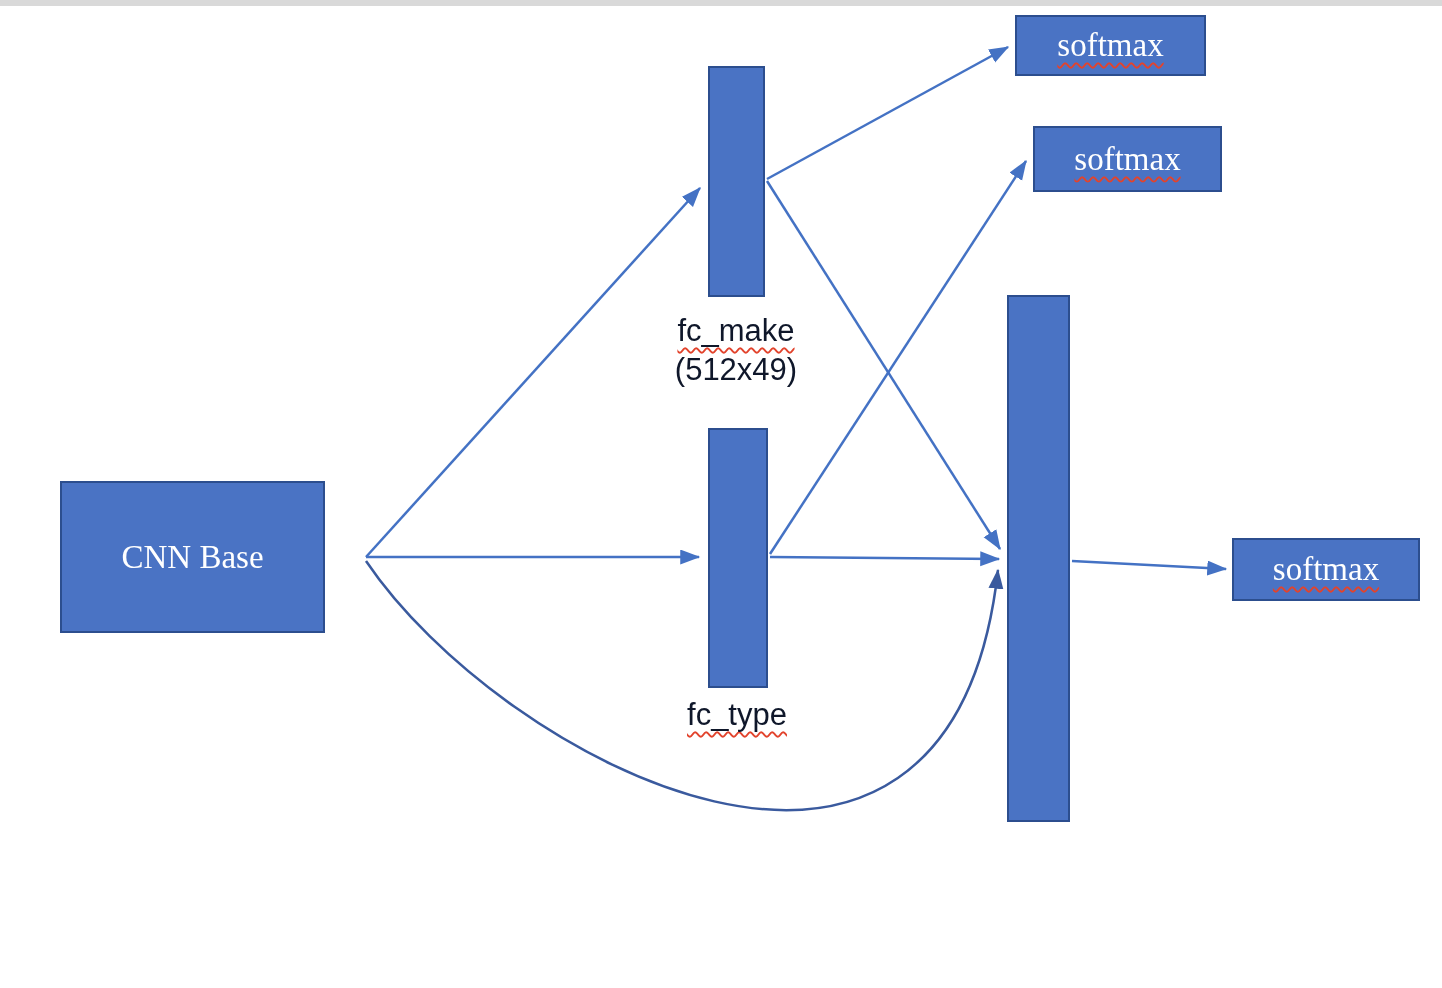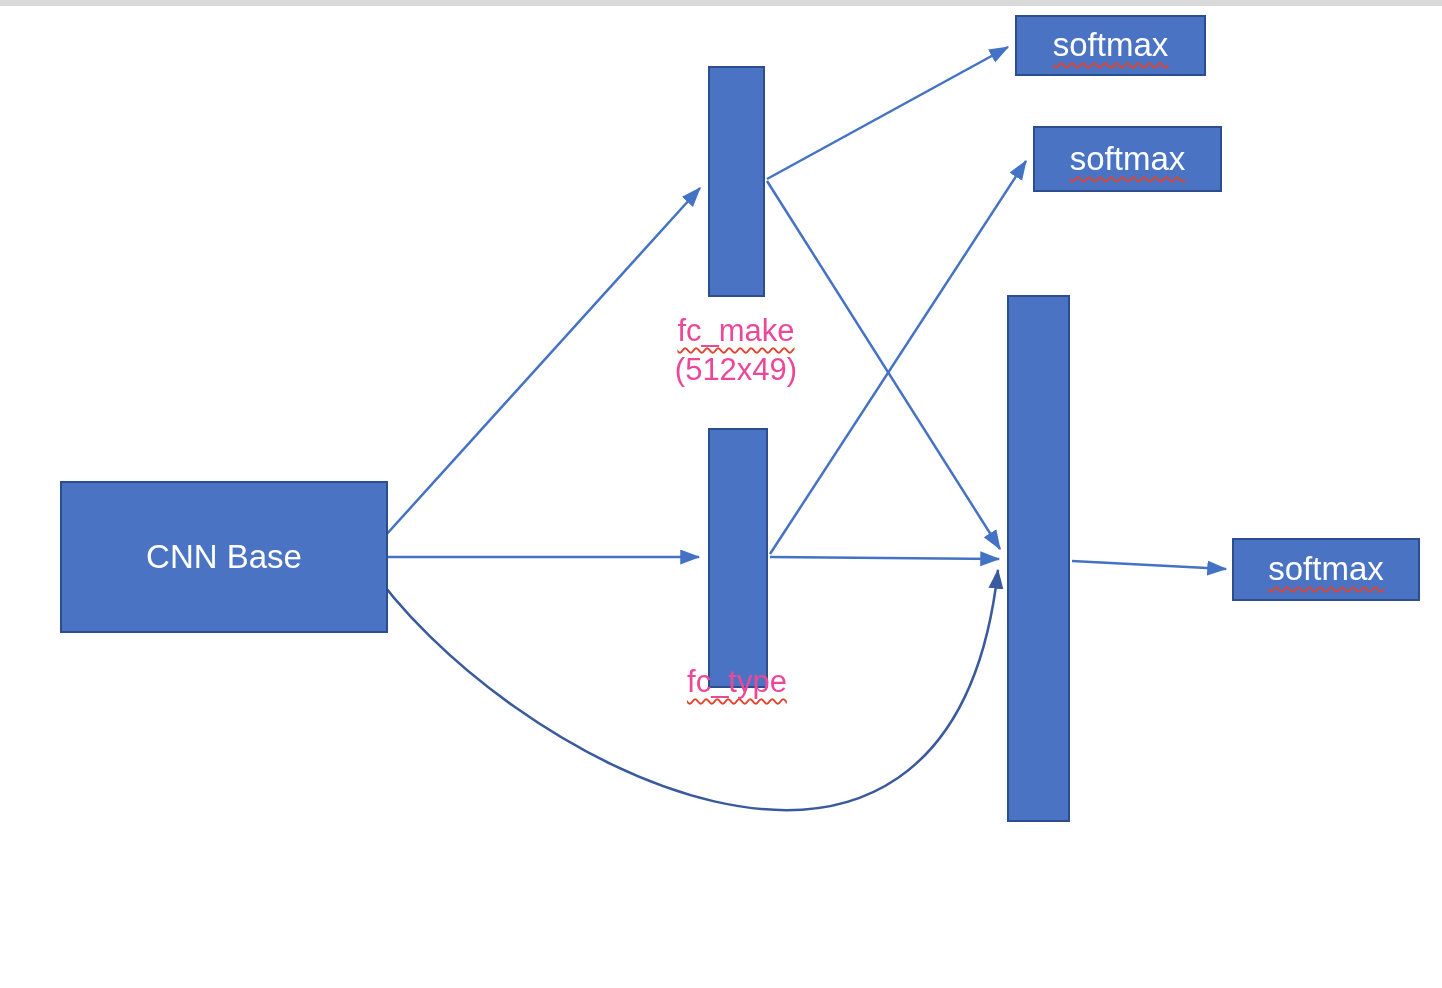--- a/index.html
+++ b/index.html
@@ -30,34 +30,35 @@
     box-sizing: border-box;
   }
   .labelbox {
     display: flex;
     align-items: center;
     justify-content: center;
     color: #ffffff;
     font-size: 33px;
     text-align: center;
     line-height: 1.3;
+    font-family: Liberation Serif, serif;
   }
   .bar {  }
   .squiggle {
     text-decoration: underline;
     text-decoration-style: wavy;
     text-decoration-color: #e2432c;
     text-decoration-thickness: 1.5px;
     text-underline-offset: 6px;
   }
   .fc-label {
     position: absolute;
     width: 320px;
     text-align: center;
-    color: #ec4899;
+    color: #0f172a;
     font-size: 31px;
     line-height: 1.25;
   }
   .fc-label .dims { margin-top: 0; }
   .cnn-text { display: block; }
 </style>
 </head>
 <body>
 
 <div class="canvas">
@@ -75,21 +76,21 @@
     <line x1="366" y1="557" x2="700" y2="188" stroke="#4472c4" stroke-width="2.5" marker-end="url(#arrow-blue)"></line>
     <line x1="366" y1="557" x2="699" y2="557" stroke="#4472c4" stroke-width="2.5" marker-end="url(#arrow-blue)"></line>
     <path d="M366,561 C500,760 950,1000 998,570" fill="none" stroke="#3a5a9e" stroke-width="2.5" marker-end="url(#arrow-dark)"></path>
     <line x1="767" y1="179" x2="1008" y2="47" stroke="#4472c4" stroke-width="2.5" marker-end="url(#arrow-blue)"></line>
     <line x1="767" y1="181" x2="1000" y2="549" stroke="#4472c4" stroke-width="2.5" marker-end="url(#arrow-blue)"></line>
     <line x1="770" y1="554" x2="1026" y2="161" stroke="#4472c4" stroke-width="2.5" marker-end="url(#arrow-blue)"></line>
     <line x1="770" y1="557" x2="999" y2="559" stroke="#4472c4" stroke-width="2.5" marker-end="url(#arrow-blue)"></line>
     <line x1="1072" y1="561" x2="1226" y2="569" stroke="#4472c4" stroke-width="2.5" marker-end="url(#arrow-blue)"></line>
   </svg>
 
-  <div class="node labelbox" style="left:60px; top:481px; width:328px; height:152px;">
+  <div class="node labelbox" style="left:60px; top:481px; width:265px; height:152px;">
     <div>
       <span class="cnn-text">CNN Base</span>
     </div>
   </div>
 
   <div class="node bar" style="left:708px; top:66px; width:57px; height:231px;"></div>
   <div class="node bar" style="left:708px; top:428px; width:60px; height:260px;"></div>
   <div class="node bar" style="left:1007px; top:295px; width:63px; height:527px;"></div>
 
   <div class="node labelbox" style="left:1015px; top:15px; width:191px; height:61px;">
@@ -99,18 +100,18 @@
     <span class="squiggle">softmax</span>
   </div>
   <div class="node labelbox" style="left:1232px; top:538px; width:188px; height:63px;">
     <span class="squiggle">softmax</span>
   </div>
 
   <div class="fc-label" style="left:576px; top:312px;">
     <div><span class="squiggle">fc_make</span></div>
     <div class="dims">(512x49)</div>
   </div>
-  <div class="fc-label" style="left:577px; top:663px;">
+  <div class="fc-label" style="left:577px; top:696px;">
     <div><span class="squiggle">fc_type</span></div>
   </div>
   <div class="fc-label" style="left:877px; top:848px;">
   </div>
 </div>
 
 </body></html>

